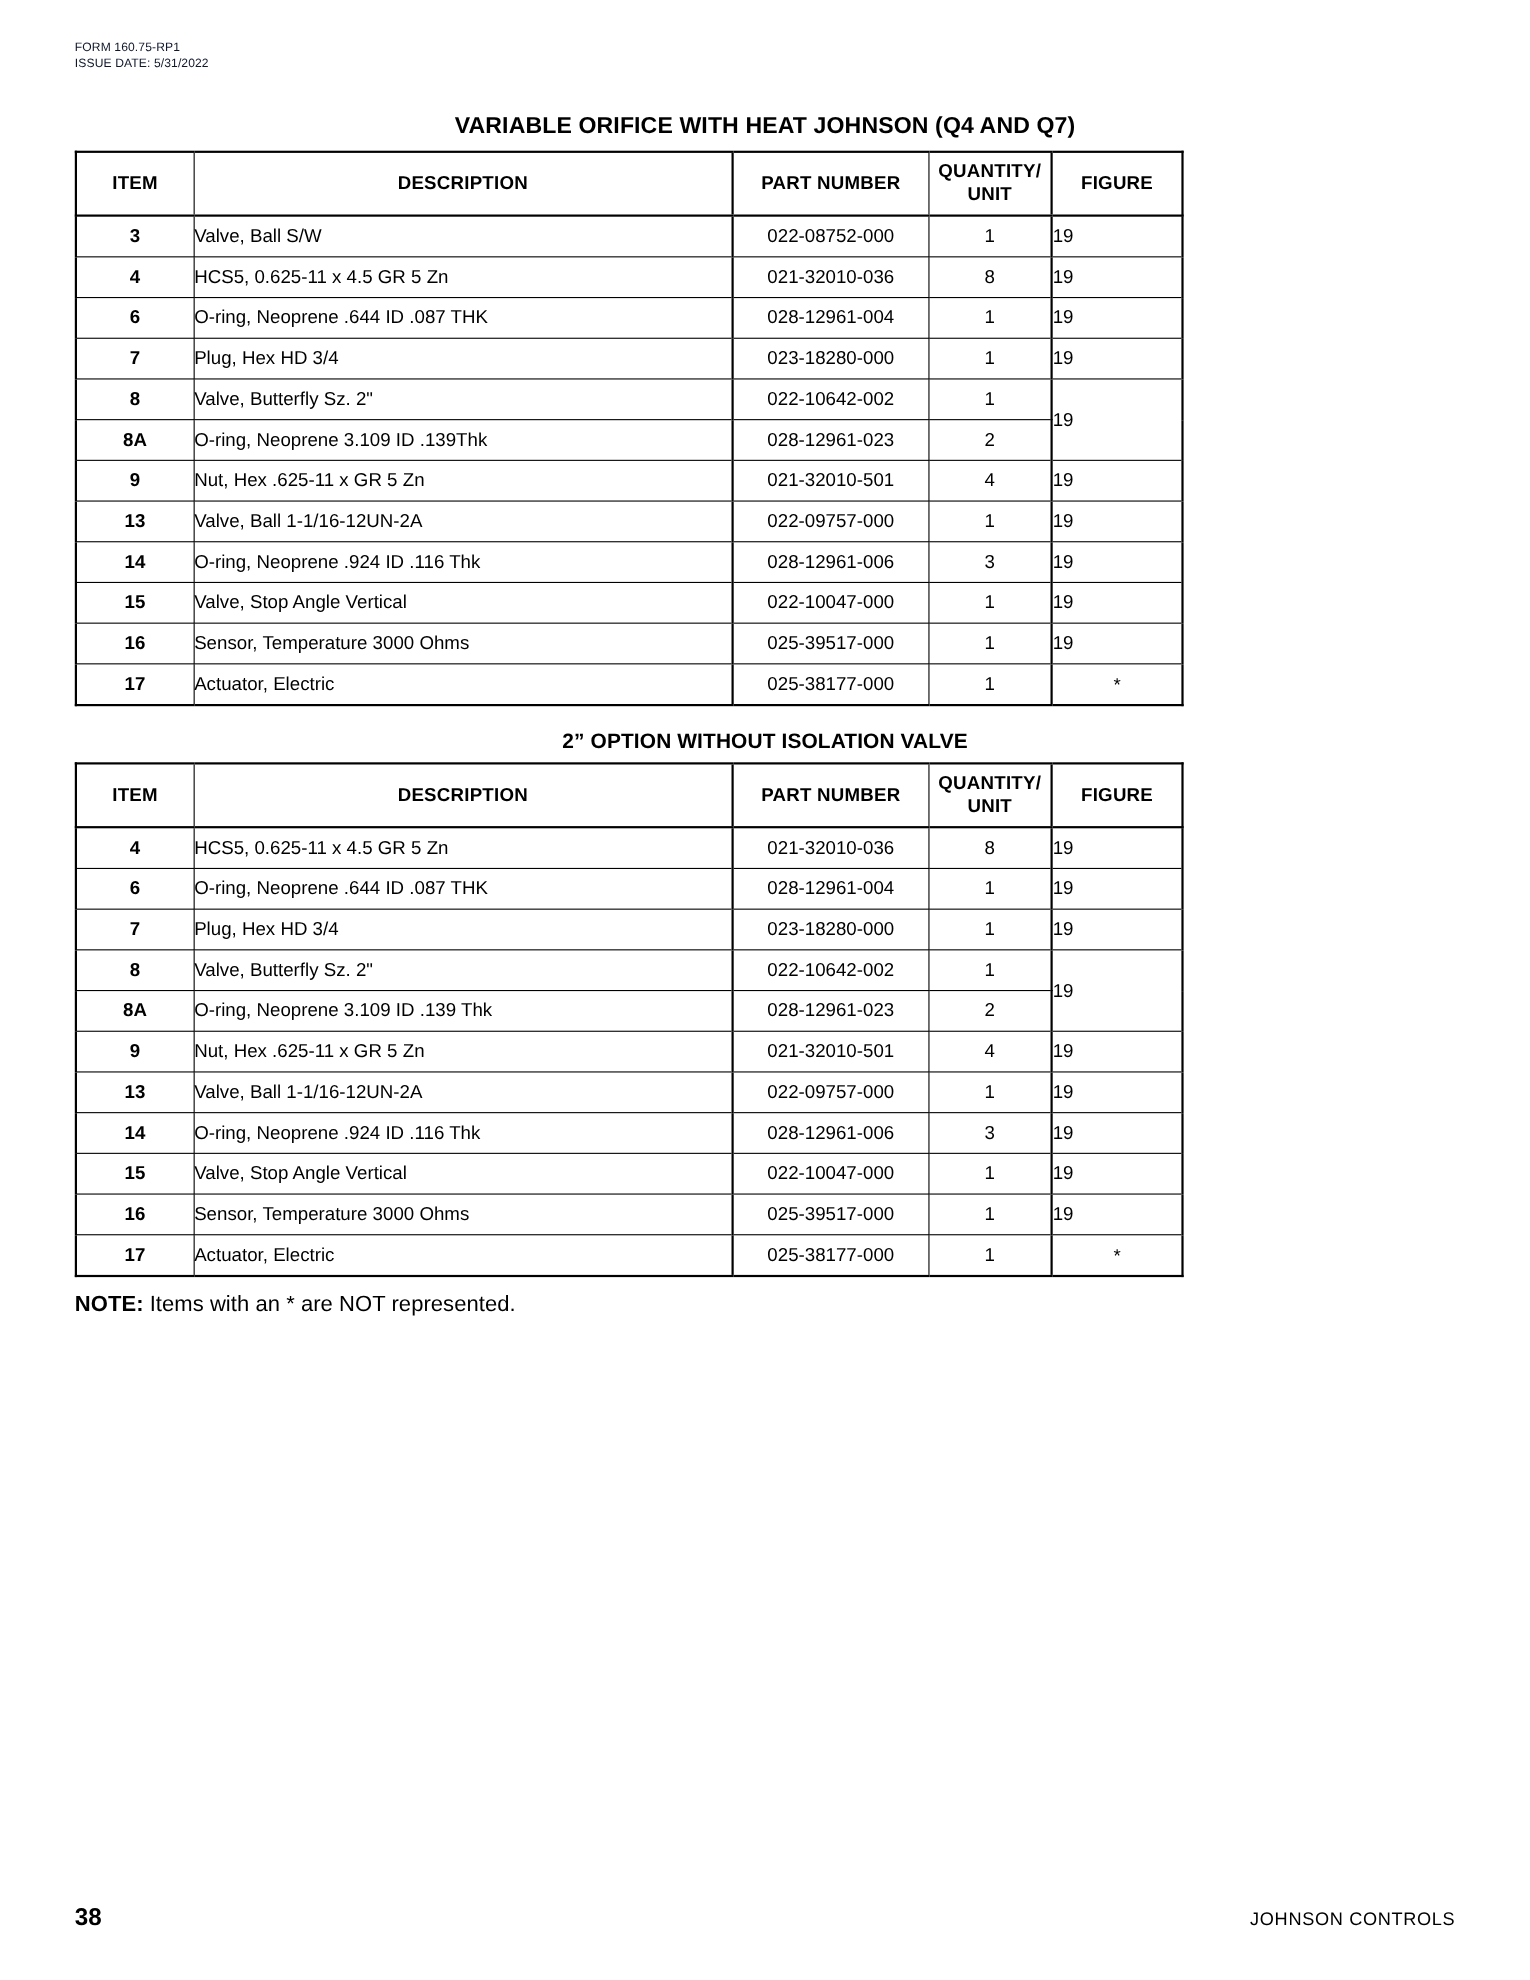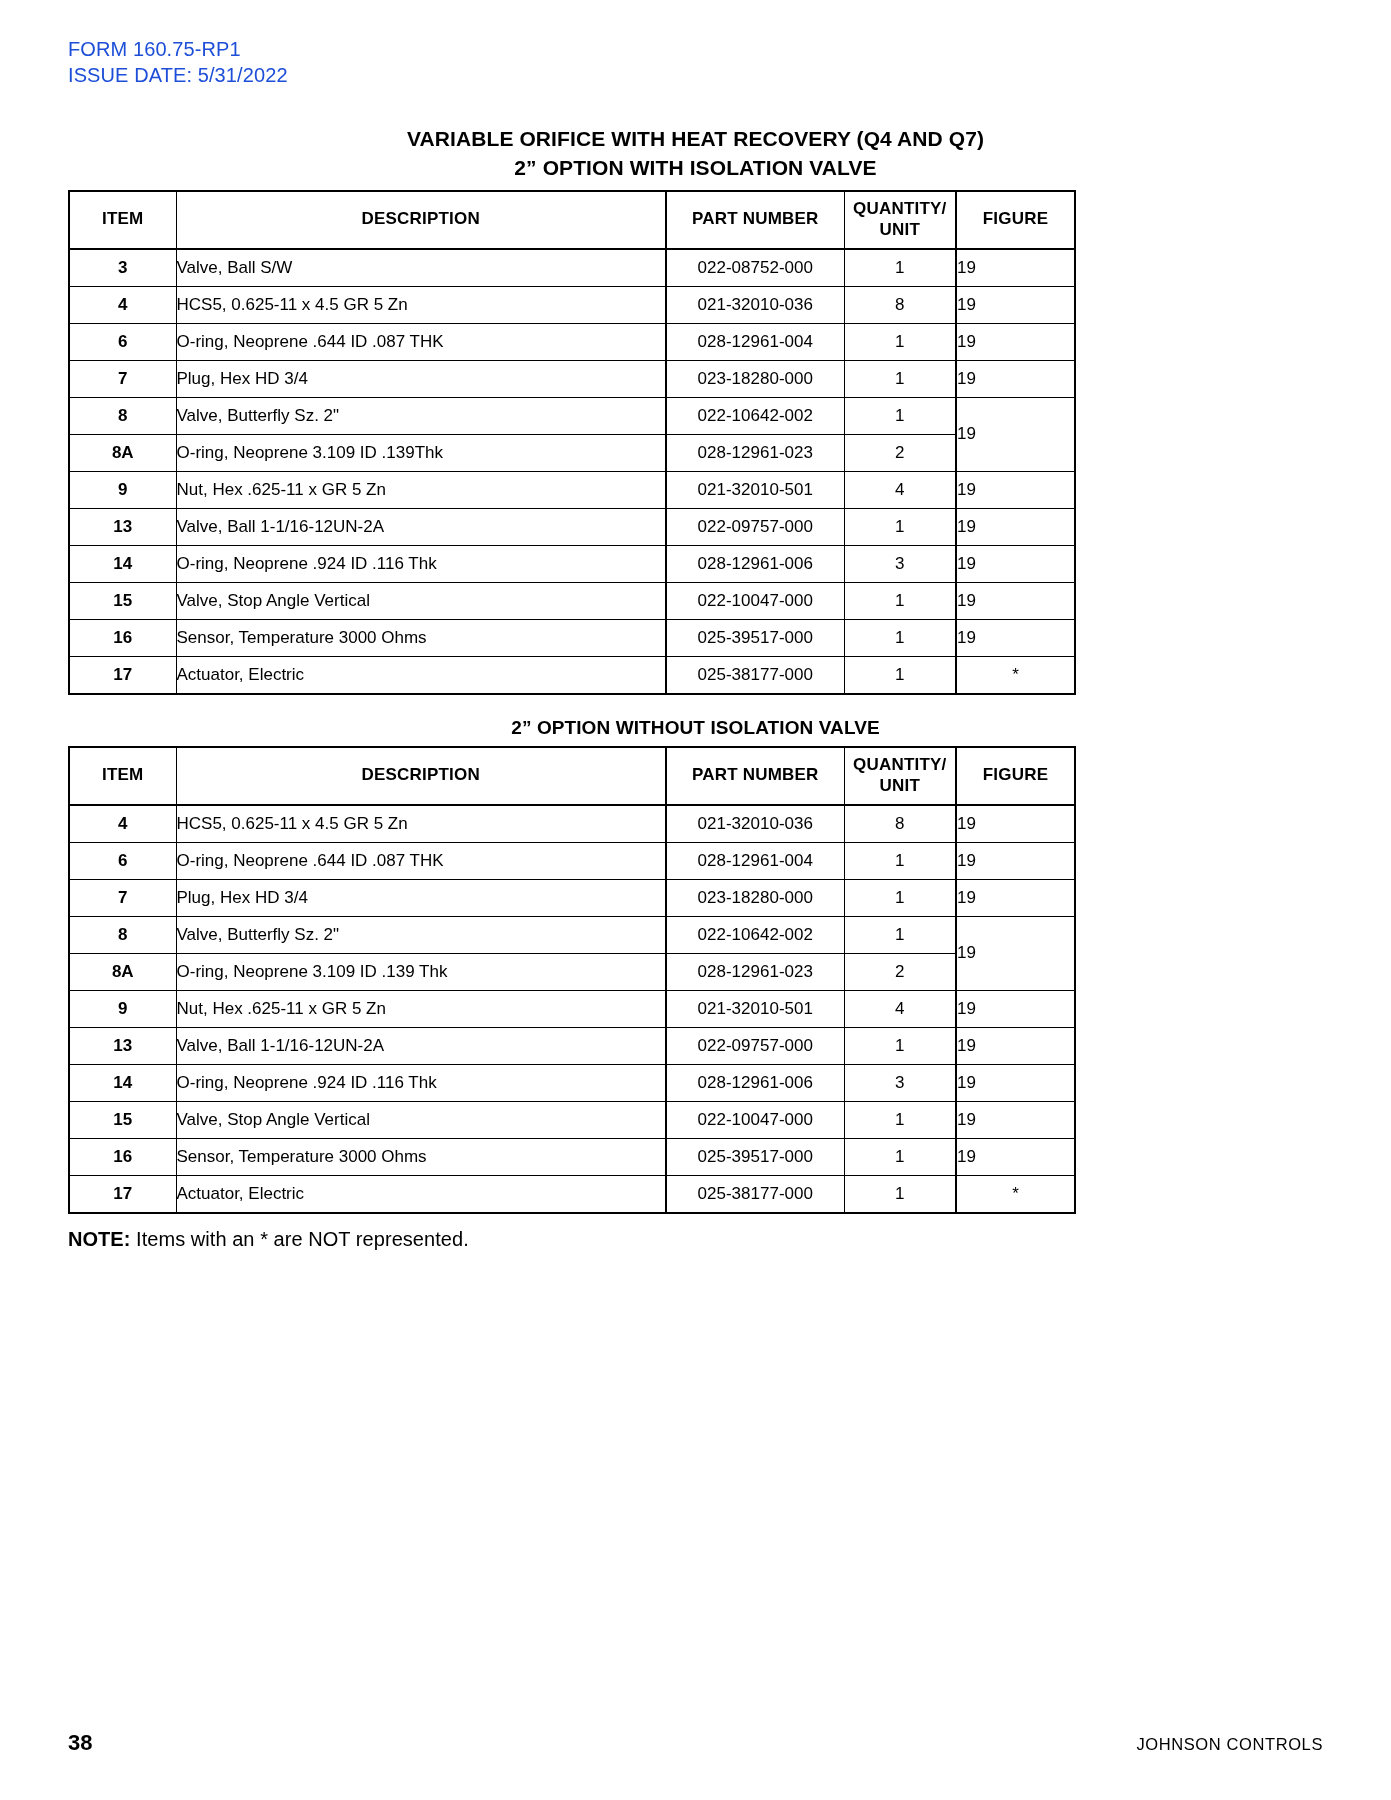--- a/index.html
+++ b/index.html
@@ -14,24 +14,24 @@
   .page {
     position: relative;
     width: 1391px;
     height: 1800px;
     background: #ffffff;
     box-sizing: border-box;
     padding: 36px 68px 0 68px;
     overflow: hidden;
   }
   .form-header {
-    font-size: 20px;
+    font-size: 11px;
     line-height: 1.32;
     letter-spacing: 0.1px;
-    color: #1d4ed8;
+    color: #0f172a;
   }
   .form-header div { white-space: nowrap; }
 
   .doc-title {
     margin-top: 36px;
     text-align: center;
     font-weight: bold;
     font-size: 21px;
     line-height: 1.38;
     letter-spacing: 0.1px;
@@ -129,22 +129,21 @@
 <body>
 
 <div class="page">
 
   <div class="form-header">
     <div>FORM 160.75-RP1</div>
     <div>ISSUE DATE: 5/31/2022</div>
   </div>
 
   <div class="doc-title">
-    <span class="l1">VARIABLE ORIFICE WITH HEAT RECOVERY (Q4 AND Q7)</span>
-    <span class="l2">2” OPTION WITH ISOLATION VALVE</span>
+    <span class="l1">VARIABLE ORIFICE WITH HEAT JOHNSON (Q4 AND Q7)</span>
   </div>
 
 
   <table class="parts">
     <colgroup>
       <col class="c-item">
         <col class="c-desc">
         <col class="c-part">
         <col class="c-qty">
         <col class="c-fig">

